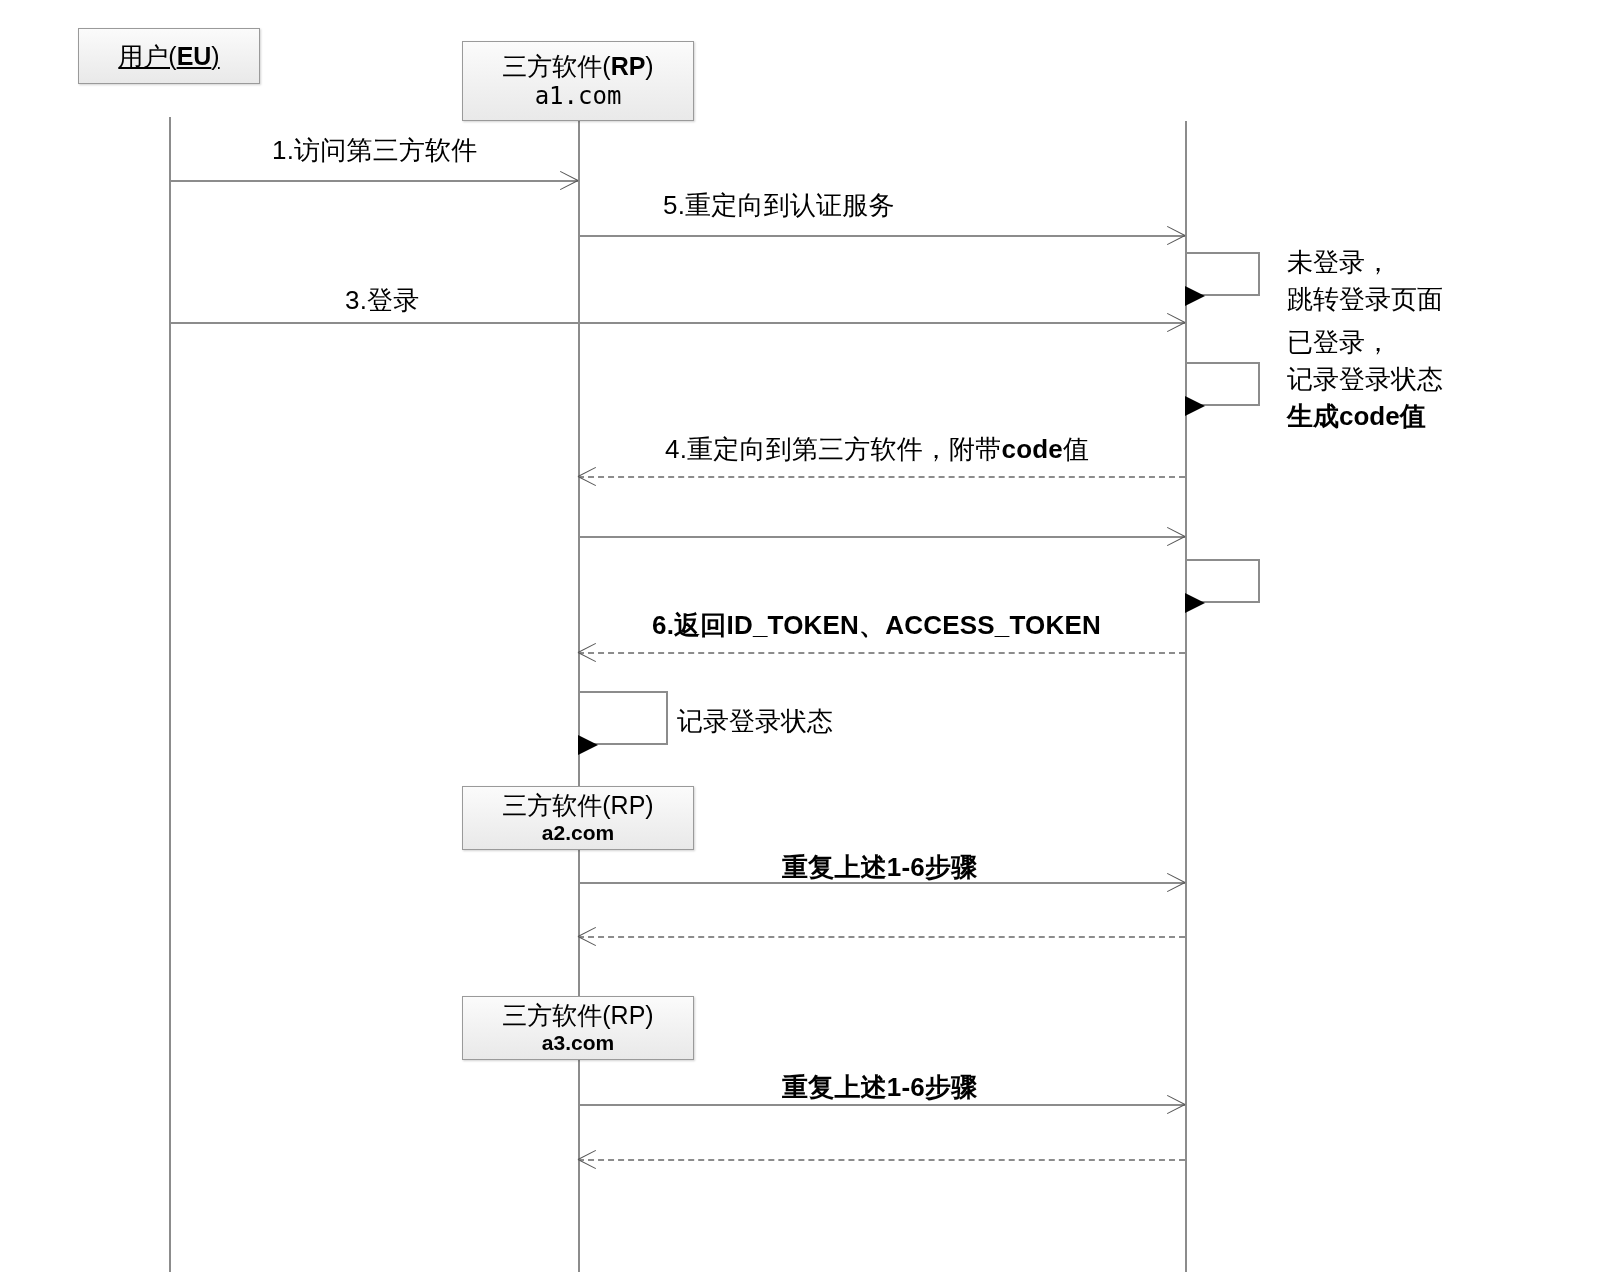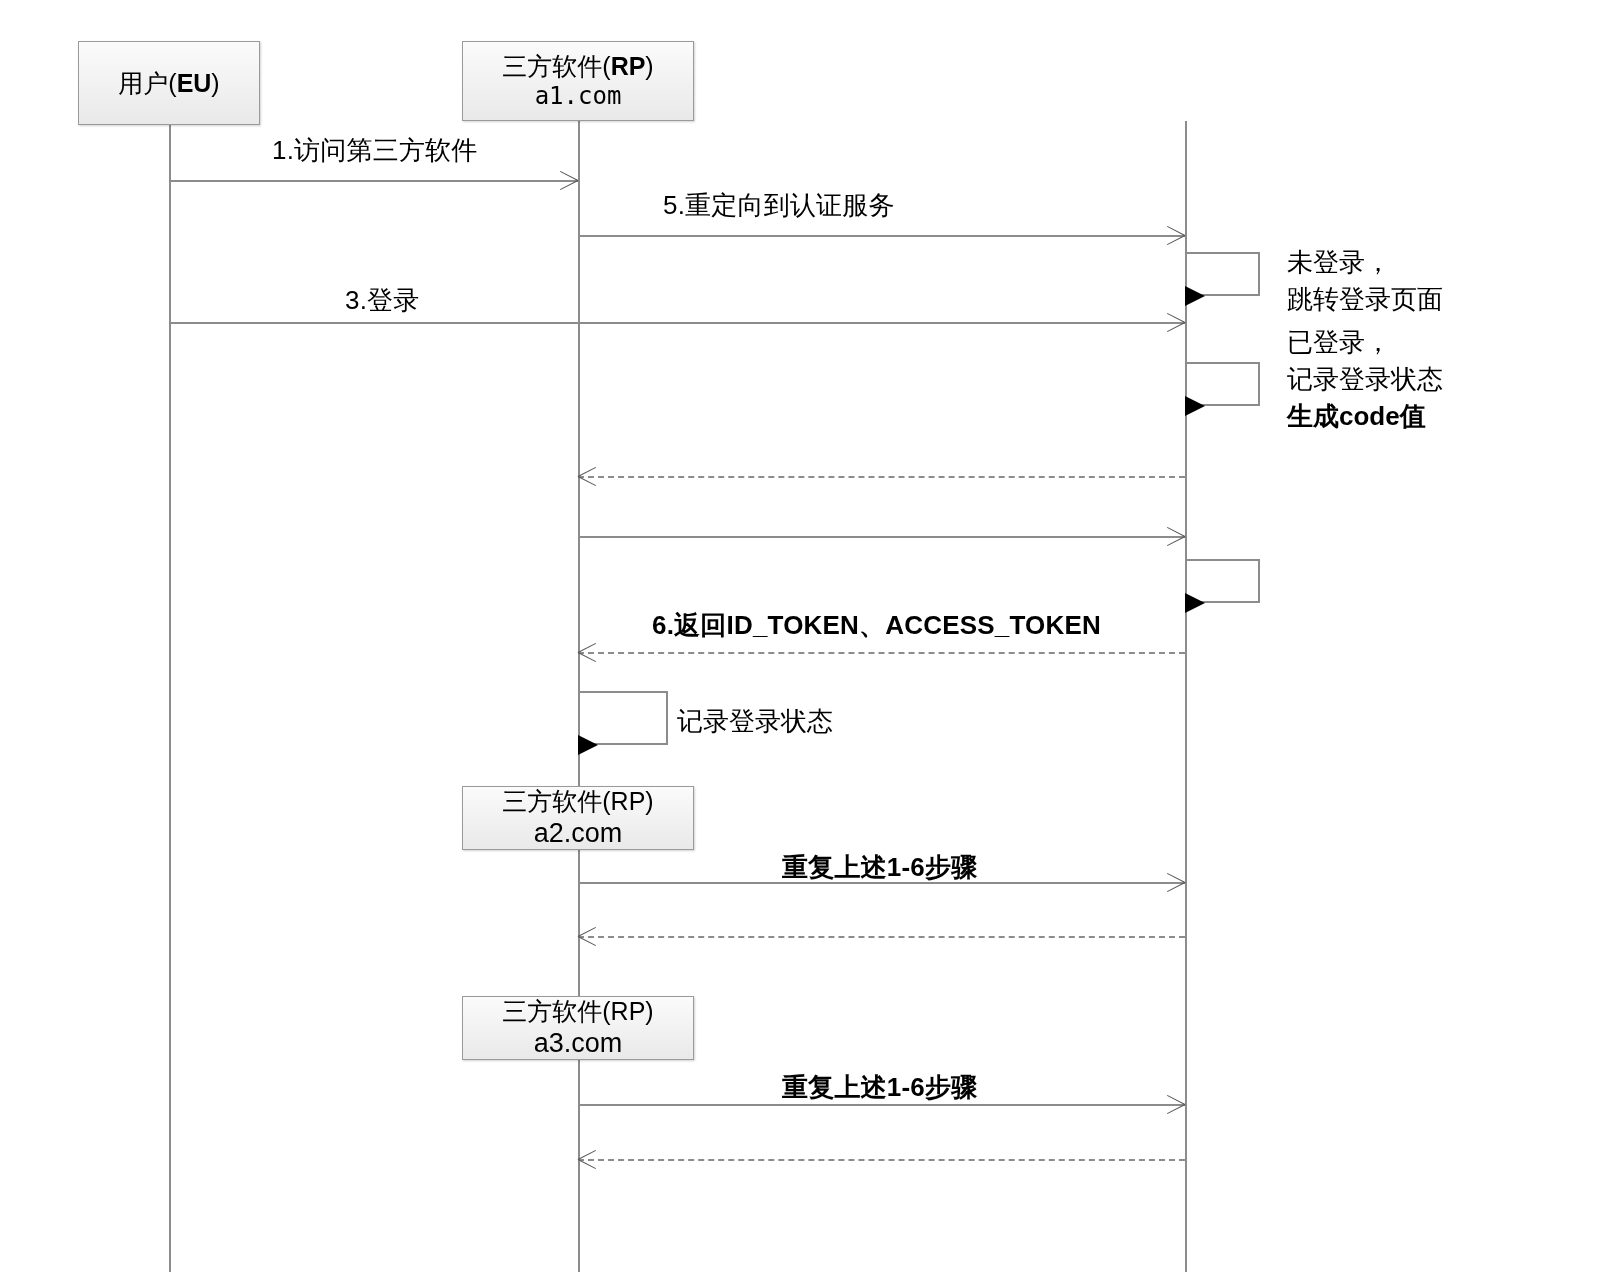--- a/index.html
+++ b/index.html
@@ -41,22 +41,22 @@
   .actor-line1 b { font-weight: bold; }
   .actor-line2 {
     font-size: 25px;
     white-space: nowrap;
   }
   .actor-line2.mono {
     font-family: "DejaVu Sans Mono", "Liberation Mono", monospace;
     font-size: 24px;
   }
   .actor-line2.boldsans {
-    font-weight: normal;
-    font-size: 27px;
+    font-weight: bold;
+    font-size: 21px;
   }
 
   
   .lifeline {
     position: absolute;
     width: 0;
     border-left: 2px solid #8c8c8c;
     z-index: 1;
   }
 
@@ -123,21 +123,21 @@
 </style>
 </head>
 <body>
 
 <div id="canvas">
 
   <div class="lifeline" style="left:169px; top:117px; height:1155px;"></div>
   <div class="lifeline" style="left:578px; top:121px; height:1151px;"></div>
   <div class="lifeline" style="left:1185px; top:121px; height:1151px;"></div>
 
-  <div class="actor-box" style="left:78px; top:41px; width:182px; height:84px;">
+  <div class="actor-box" style="left:78px; top:28px; width:182px; height:56px;text-decoration:underline;">
     <div class="actor-line1">
       <span></span>用户(<b>EU</b>)
     </div>
   </div>
 
   <div class="actor-box" style="left:462px; top:41px; width:232px; height:80px;">
     <div class="actor-line1">三方软件(<b>RP</b>)</div>
     <div class="actor-line2 mono">a1.com</div>
   </div>
 
@@ -165,20 +165,23 @@
   <div class="ah r-bot" style="left:1165px; top:322px;"></div>
 
   <div class="selfloop" style="left:1185px; top:362px; width:75px; height:44px;"></div>
   <div class="solid-head" style="left:1185px; top:396px; transform:rotate(180deg);"></div>
   <div class="note" style="left:1287px; top:324px;">
     <div>已登录，</div>
     <div>记录登录状态</div>
     <div class="bold" style="font-weight:bold;">生成code值</div>
   </div>
 
+  <div class="msg-label" style="left:665px; top:432px;">
+    <span>4.重定向到第三方软件，附带</span><b>code</b><span>值</span>
+  </div>
   <div class="msg dashed" style="left:578px; top:476px; width:607px;"></div>
   <div class="ah l-top" style="left:578px; top:476px;"></div>
   <div class="ah l-bot" style="left:578px; top:476px;"></div>
 
   <div class="msg" style="left:578px; top:536px; width:607px;"></div>
   <div class="ah r-top" style="left:1165px; top:536px;"></div>
   <div class="ah r-bot" style="left:1165px; top:536px;"></div>
 
   <div class="selfloop" style="left:1185px; top:559px; width:75px; height:44px;"></div>
   <div class="solid-head" style="left:1185px; top:593px; transform:rotate(180deg);"></div>

